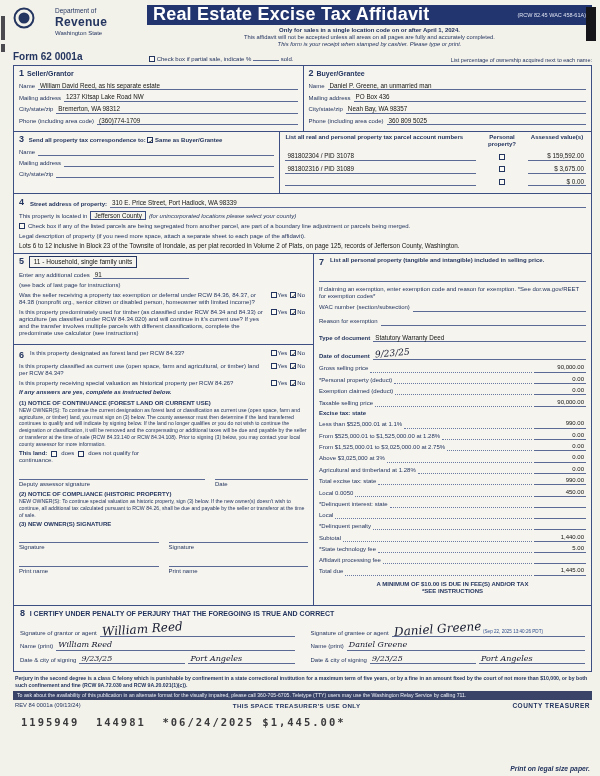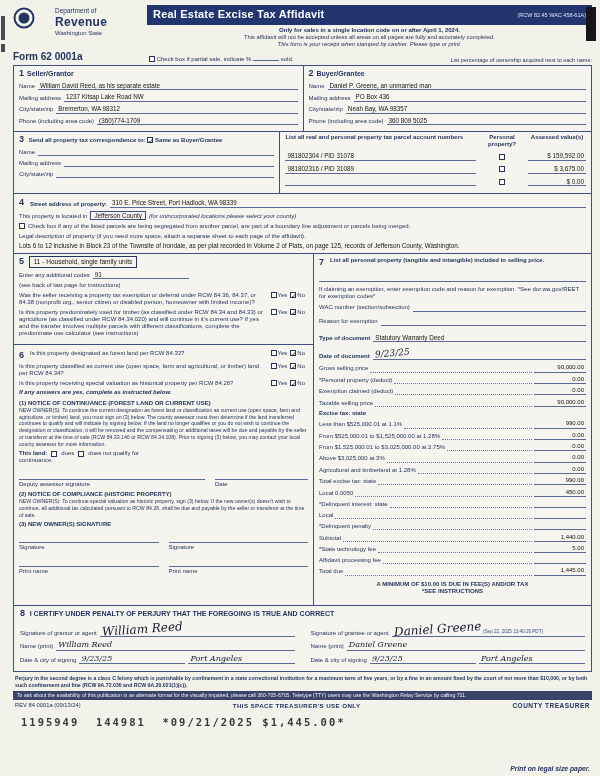--- a/index.html
+++ b/index.html
@@ -13,21 +13,21 @@
   .e1 { top:16px; height:24px; } .e2 { top:44px; height:8px; }
 
   
   .hdr { display:flex; gap:6px; }
   .logo { width:128px; display:flex; gap:20px; align-items:flex-start; padding-top:2px; }
   .seal { width:22px; height:22px; flex:none; }
   .lt1 { font-size:6.5px; } .lt2 { font-size:12px; font-weight:bold; letter-spacing:.3px; }
   .lt3 { font-size:6px; margin-top:1px; }
   .hdr-right { flex:1; }
   .band { background:#23356e; height:20px; display:flex; align-items:center; padding:0 6px; }
-  .band-title { color:#fff; font-weight:bold; font-size:11px; letter-spacing:.2px; }
+  .band-title { color:#fff; font-weight:bold; font-size:18px; letter-spacing:.2px; }
   .band-rcw { color:#dfe3f2; font-size:5.5px; margin-left:auto; }
   .hnotes { text-align:center; margin-top:2px; }
   .hn1 { font-weight:bold; font-size:6px; }
   .hn2 { font-size:5.8px; }
   .hn3 { font-size:5.8px; font-style:italic; }
 
   .formnum-row { display:flex; align-items:flex-end; margin:3px 0 2px; gap:8px; }
   .formnum { font-size:10px; font-weight:bold; width:128px; }
   .partial { white-space:nowrap; }
   .blank { display:inline-block; width:26px; border-bottom:1px solid #5a6a95; height:7px; }
@@ -541,15 +541,15 @@
   </div>
 
   <div class="perjury">Perjury in the second degree is a class C felony which is punishable by confinement in a state correctional institution for a maximum term of five years, or by a fine in an amount fixed by the court of not more than $10,000, or by both such confinement and fine (RCW 9A.72.030 and RCW 9A.20.021(1)(c)).</div>
   <div class="access">To ask about the availability of this publication in an alternate format for the visually impaired, please call 360-705-6705. Teletype (TTY) users may use the Washington Relay Service by calling 711.</div>
 
   <div class="footrow">
     <span class="rev">REV 84 0001a (09/13/24)</span>
     <span class="treas">THIS SPACE TREASURER'S USE ONLY</span>
     <span class="ctreas">COUNTY TREASURER</span>
   </div>
-  <div class="receipt">1195949  144981  *09/21/2025 $1,445.00*</div>
+  <div class="receipt">1195949  144981  *06/24/2025 $1,445.00*</div>
   <div class="printnote">Print on legal size paper.</div>
 </div>
 
 </body></html>

